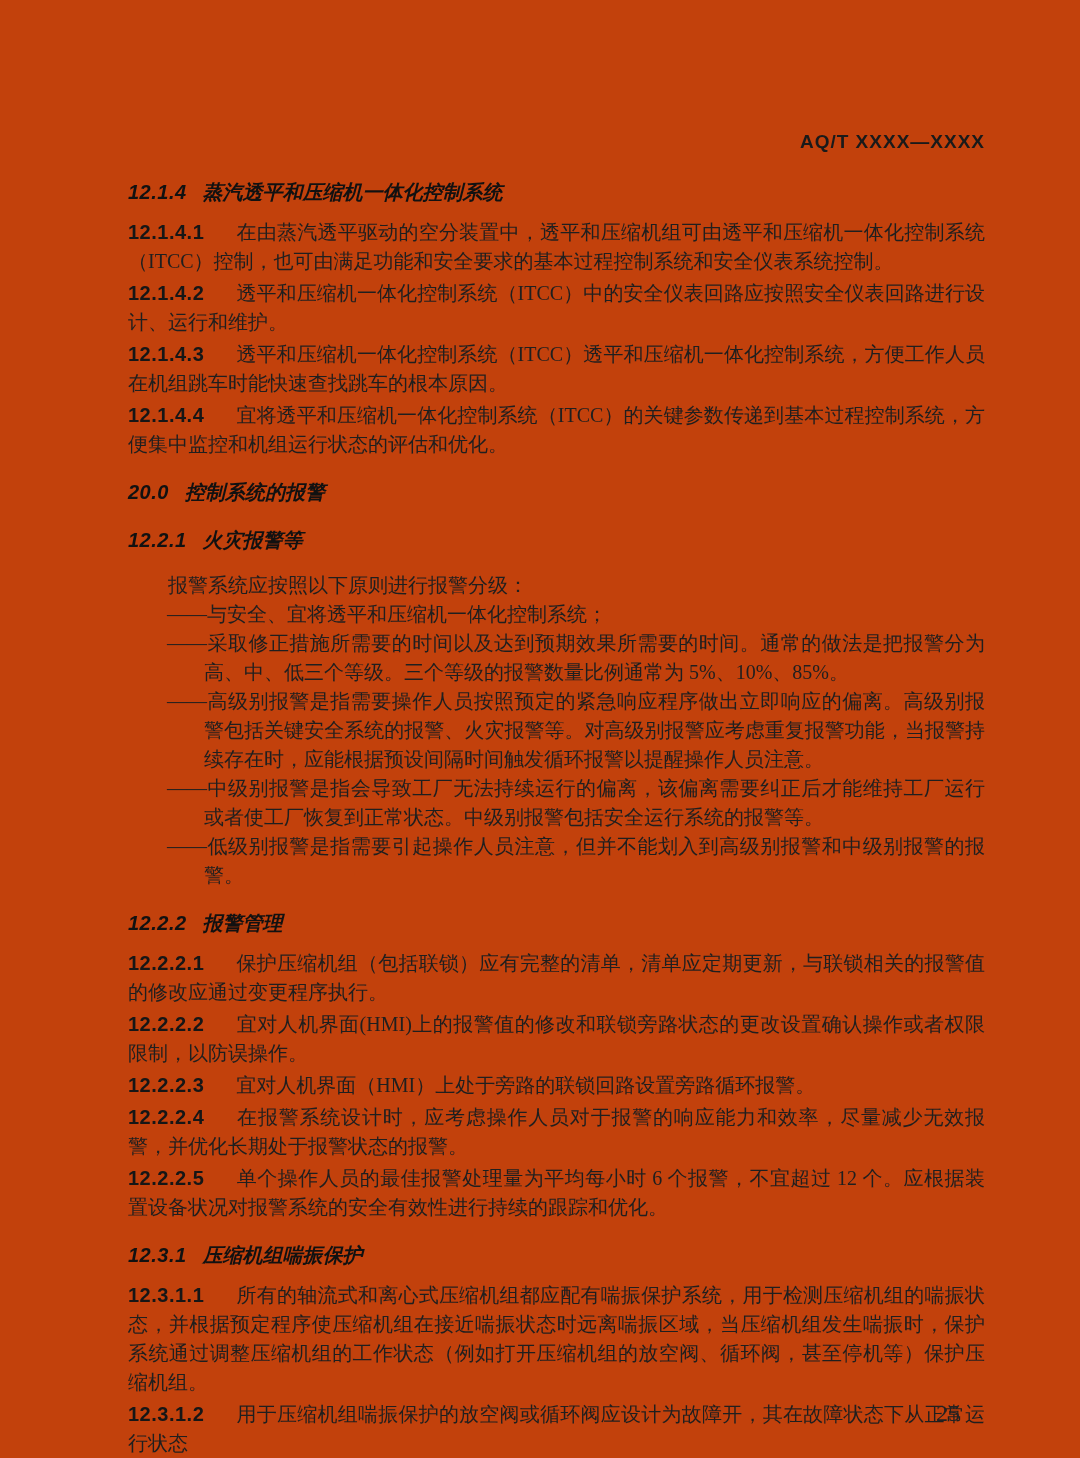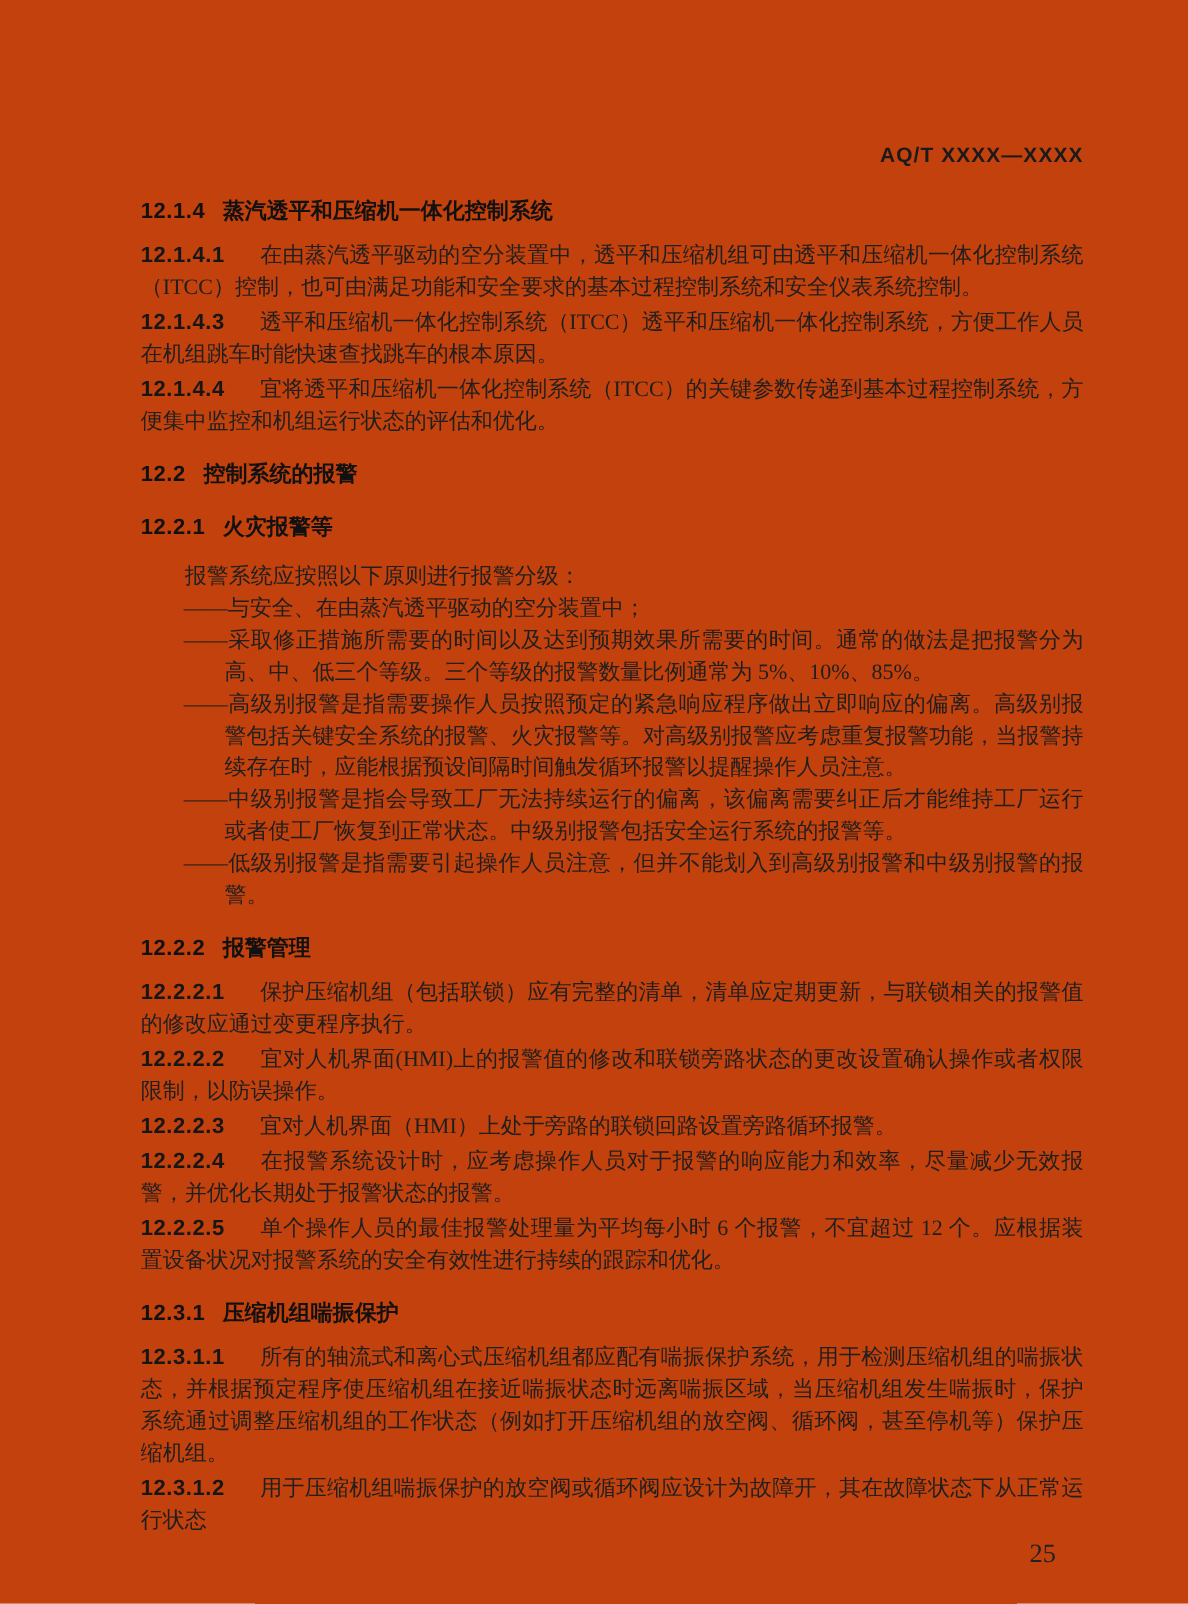--- a/index.html
+++ b/index.html
@@ -37,20 +37,21 @@
     text-align: justify;
   }
   .content > :first-child { margin-top: 0; }
   .heading {
     font-family: "Liberation Sans", "DejaVu Sans", sans-serif;
     font-weight: 700;
     font-size: 20px;
     color: #111111;
     margin: 19px 0 11px 0;
     text-align: left;
+    font-style: italic;
   }
   .heading .num {
     margin-right: 16px;
     letter-spacing: 0.5px;
   }
   .clause {
     margin-top: 3px;
   }
   .clause .num {
     font-family: "Liberation Sans", "DejaVu Sans", sans-serif;
@@ -82,26 +83,27 @@
 </style>
 </head>
 <body>
 
 <div class="page">
   <div class="doc-header">AQ/T XXXX—XXXX</div>
 
   <div class="content">
       <div class="heading"><span class="num">12.1.4</span><span>蒸汽透平和压缩机一体化控制系统</span></div>
       <div class="clause"><span class="num">12.1.4.1</span><span>在由蒸汽透平驱动的空分装置中，透平和压缩机组可由透平和压缩机一体化控制系统（ITCC）控制，也可由满足功能和安全要求的基本过程控制系统和安全仪表系统控制。</span></div>
+      <div class="clause"><span class="num">12.1.4.2</span><span>透平和压缩机一体化控制系统（ITCC）中的安全仪表回路应按照安全仪表回路进行设计、运行和维护。</span></div>
       <div class="clause"><span class="num">12.1.4.3</span><span>透平和压缩机一体化控制系统（ITCC）透平和压缩机一体化控制系统，方便工作人员在机组跳车时能快速查找跳车的根本原因。</span></div>
       <div class="clause"><span class="num">12.1.4.4</span><span>宜将透平和压缩机一体化控制系统（ITCC）的关键参数传递到基本过程控制系统，方便集中监控和机组运行状态的评估和优化。</span></div>
-      <div class="heading"><span class="num">12.2</span><span>控制系统的报警</span></div>
+      <div class="heading"><span class="num">20.0</span><span>控制系统的报警</span></div>
       <div class="heading"><span class="num">12.2.1</span><span>火灾报警等</span></div>
       <div class="para-indent"><span>报警系统应按照以下原则进行报警分级：</span></div>
-      <div class="dash-item"><span class="dash">——</span><span>与安全、在由蒸汽透平驱动的空分装置中；</span></div>
+      <div class="dash-item"><span class="dash">——</span><span>与安全、宜将透平和压缩机一体化控制系统；</span></div>
       <div class="dash-item"><span class="dash">——</span><span>采取修正措施所需要的时间以及达到预期效果所需要的时间。通常的做法是把报警分为高、中、低三个等级。三个等级的报警数量比例通常为 5%、10%、85%。</span></div>
       <div class="dash-item"><span class="dash">——</span><span>高级别报警是指需要操作人员按照预定的紧急响应程序做出立即响应的偏离。高级别报警包括关键安全系统的报警、火灾报警等。对高级别报警应考虑重复报警功能，当报警持续存在时，应能根据预设间隔时间触发循环报警以提醒操作人员注意。</span></div>
       <div class="dash-item"><span class="dash">——</span><span>中级别报警是指会导致工厂无法持续运行的偏离，该偏离需要纠正后才能维持工厂运行或者使工厂恢复到正常状态。中级别报警包括安全运行系统的报警等。</span></div>
       <div class="dash-item"><span class="dash">——</span><span>低级别报警是指需要引起操作人员注意，但并不能划入到高级别报警和中级别报警的报警。</span></div>
       <div class="heading"><span class="num">12.2.2</span><span>报警管理</span></div>
       <div class="clause"><span class="num">12.2.2.1</span><span>保护压缩机组（包括联锁）应有完整的清单，清单应定期更新，与联锁相关的报警值的修改应通过变更程序执行。</span></div>
       <div class="clause"><span class="num">12.2.2.2</span><span>宜对人机界面(HMI)上的报警值的修改和联锁旁路状态的更改设置确认操作或者权限限制，以防误操作。</span></div>
       <div class="clause"><span class="num">12.2.2.3</span><span>宜对人机界面（HMI）上处于旁路的联锁回路设置旁路循环报警。</span></div>
       <div class="clause"><span class="num">12.2.2.4</span><span>在报警系统设计时，应考虑操作人员对于报警的响应能力和效率，尽量减少无效报警，并优化长期处于报警状态的报警。</span></div>
       <div class="clause"><span class="num">12.2.2.5</span><span>单个操作人员的最佳报警处理量为平均每小时 6 个报警，不宜超过 12 个。应根据装置设备状况对报警系统的安全有效性进行持续的跟踪和优化。</span></div>

